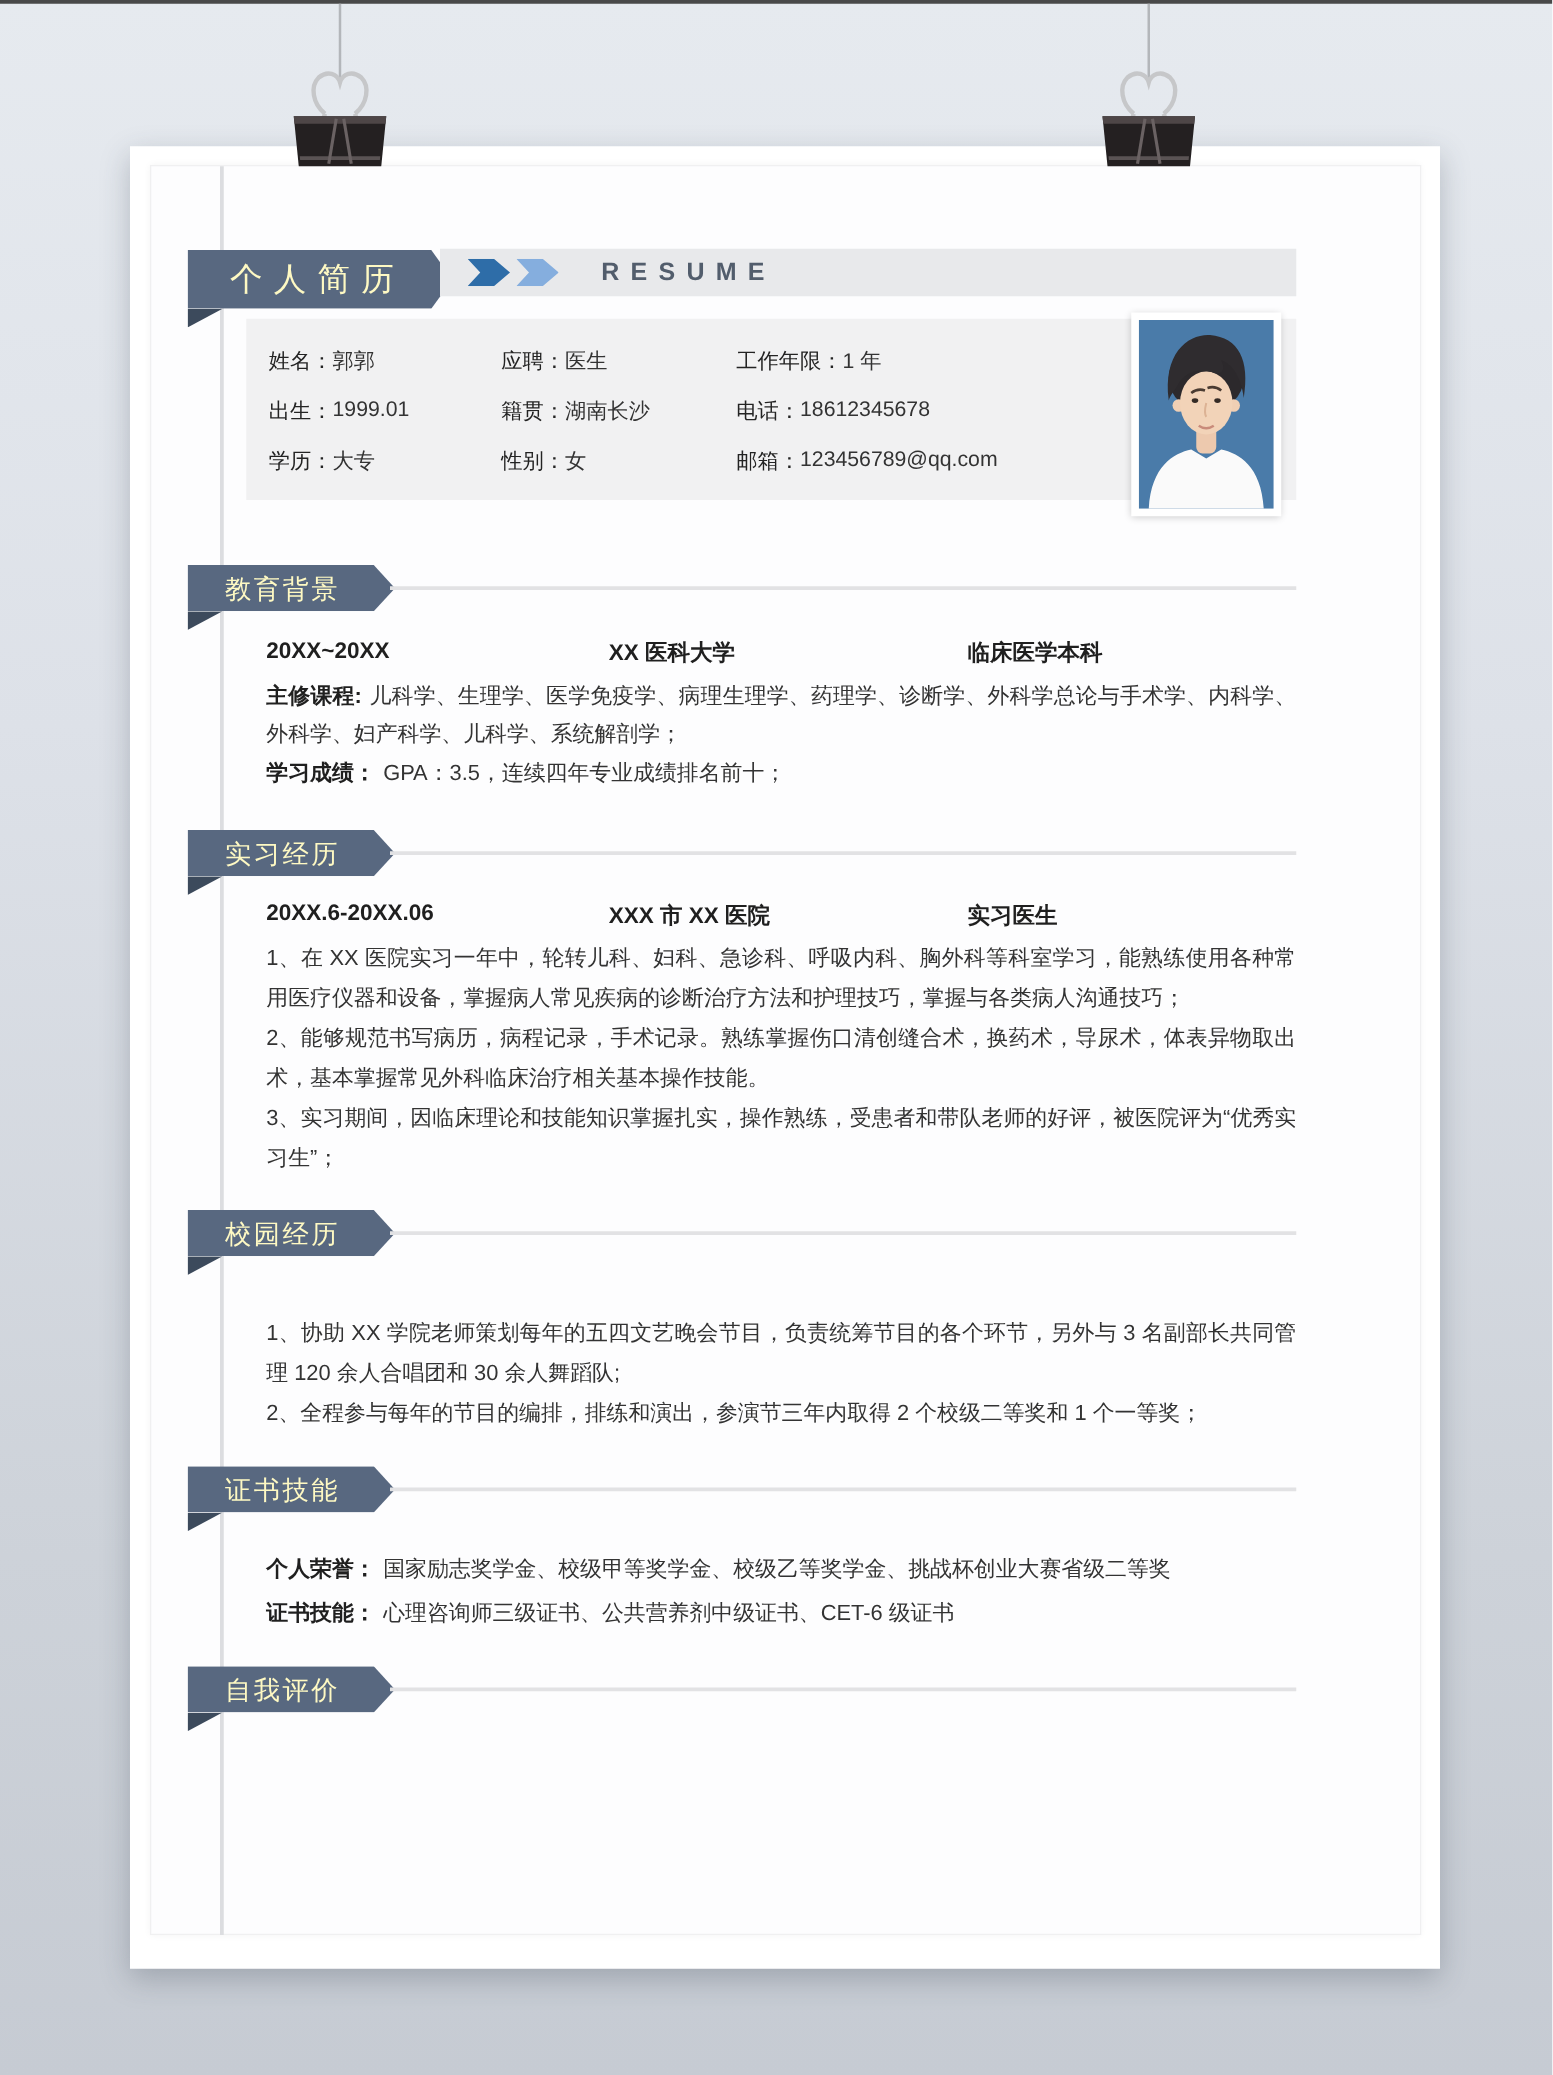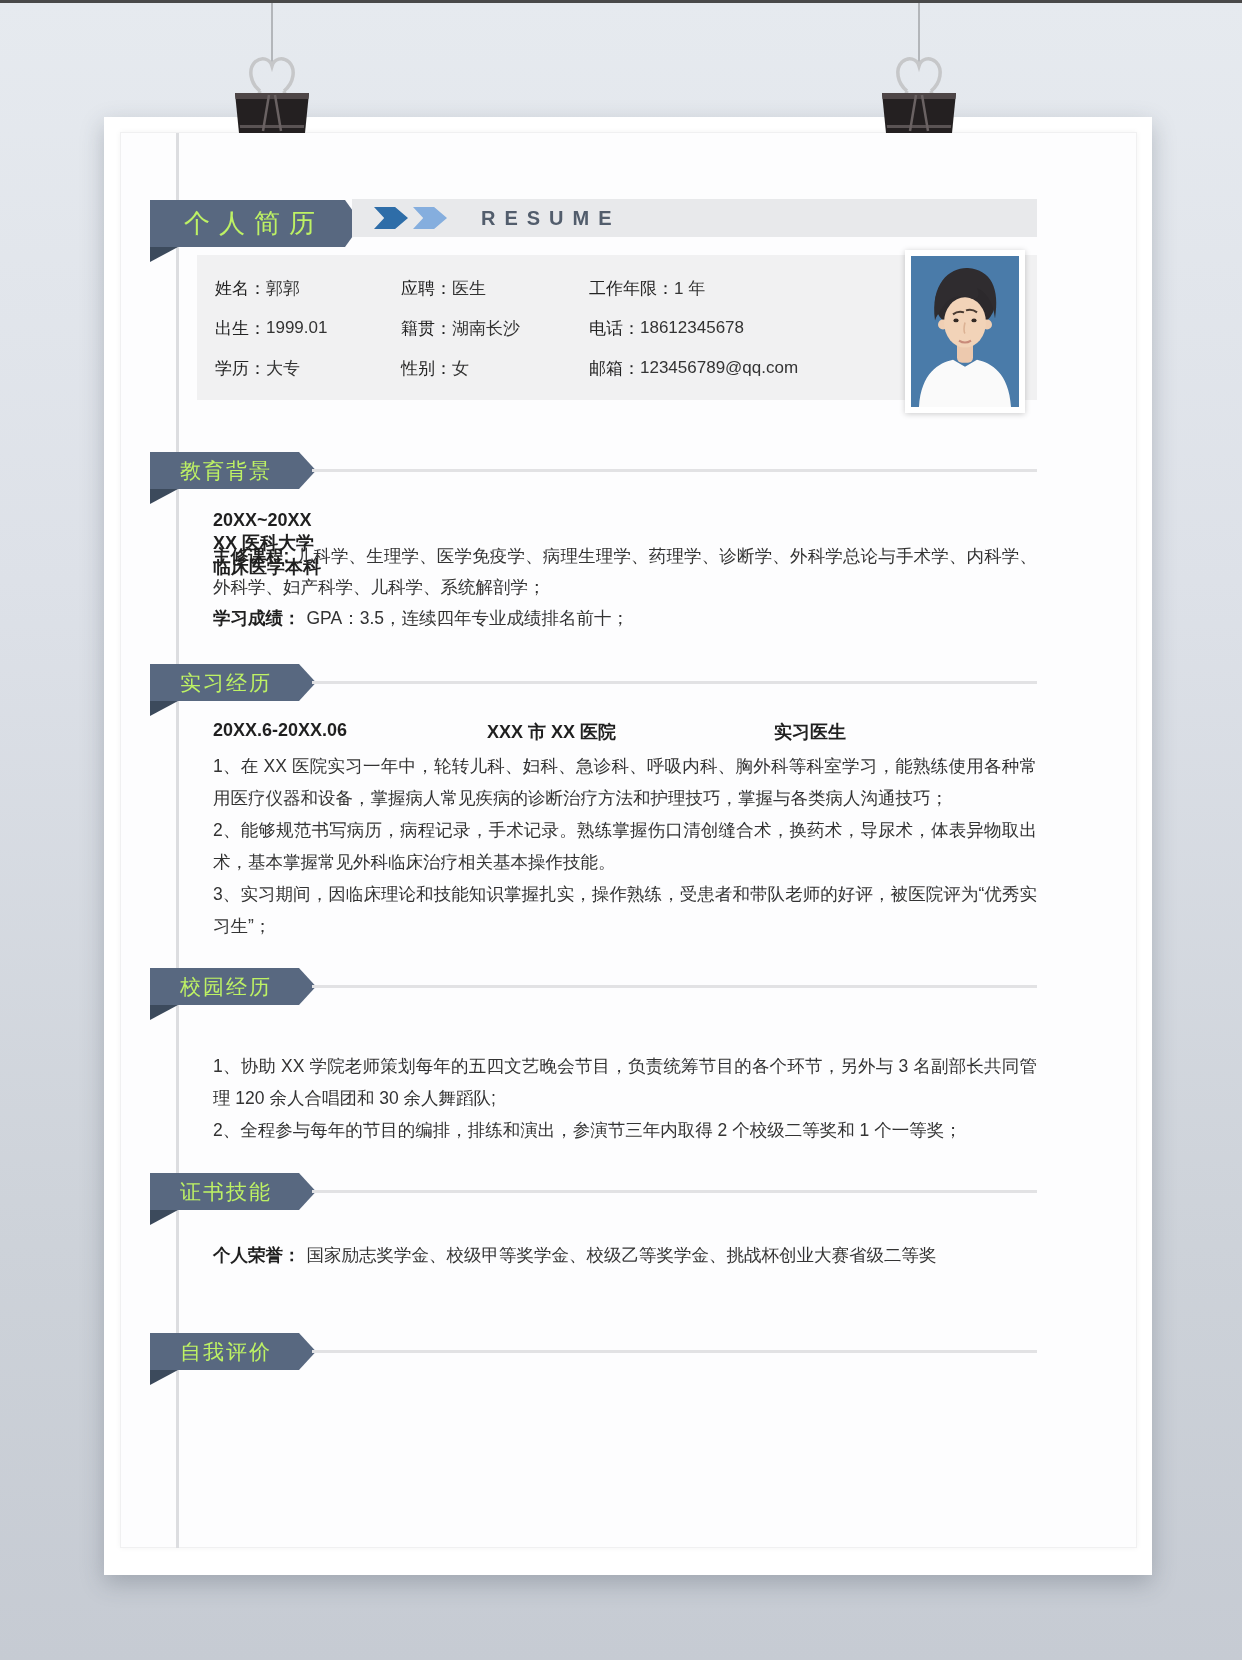--- a/index.html
+++ b/index.html
@@ -9,21 +9,21 @@
   .top-bar{position:absolute;left:0;top:0;width:100%;height:3px;background:#494949;}
   .string{position:absolute;top:3px;width:2px;height:64px;background:#b3b6ba;}
   .clip{position:absolute;width:100px;height:105px;}
   .paper{position:absolute;left:104px;top:117px;width:1048px;height:1458px;background:#ffffff;
          box-shadow:0 8px 22px rgba(55,65,80,.28);}
   .sheet{position:absolute;left:16px;top:15px;right:15px;bottom:27px;background:#fdfdfe;
          border:1px solid #f0f0f1;box-shadow:0 0 6px rgba(0,0,0,.05);}
   .spine{position:absolute;left:72px;top:16px;bottom:27px;width:3px;background:#dcdde0;}
 
   
-  .banner{position:absolute;background:#586880;color:#bef264;display:flex;align-items:center;
+  .banner{position:absolute;background:#586880;color:#fef9c3;display:flex;align-items:center;
           clip-path:polygon(0 0,calc(100% - 17px) 0,100% 50%,calc(100% - 17px) 100%,0 100%);}
   .banner.hdr{left:150px;top:200px;width:212px;height:47px;font-size:26px;letter-spacing:9px;padding-left:34px;box-sizing:border-box;}
   .banner.sec{left:150px;width:166px;height:37px;font-size:21px;letter-spacing:2px;padding-left:30px;box-sizing:border-box;}
   .fold{position:absolute;left:150px;width:28px;height:15px;background:#3c4a5c;
         clip-path:polygon(0 0,100% 0,0 100%);}
   .sec-line{position:absolute;left:312px;width:725px;height:3px;background:#e2e2e4;}
 
   
   .resume-bar{position:absolute;left:352px;top:199px;width:685px;height:38px;background:#e8e9eb;
               display:flex;align-items:center;padding-left:22px;box-sizing:border-box;}
@@ -154,21 +154,21 @@
       <path d="M48,84 q6,4 12,0" stroke="#c98b7a" stroke-width="2" fill="none"></path>
       <path d="M8,150 C10,116 28,106 42,103 L54,110 L66,103 C80,106 98,116 100,150 Z" fill="#fafafa"></path>
     </svg>
   </div>
 
   <div class="banner sec" style="top:452px;">
     <span>教育背景</span>
   </div>
   <div class="fold" style="top:489px;"></div>
   <div class="sec-line" style="top:469px;"></div>
-  <div class="meta-row" style="top:510px;flex-direction:column;">
+  <div class="meta-row" style="top:510px;">
     <span class="c1">20XX~20XX</span>
     <span class="c2">XX 医科大学</span>
     <span class="c3">临床医学本科</span>
   </div>
   <div class="para tight" style="top:541px;">
     <p><b>主修课程:</b><span>儿科学、生理学、医学免疫学、病理生理学、药理学、诊断学、外科学总论与手术学、内科学、外科学、妇产科学、儿科学、系统解剖学；</span></p>
     <p><b>学习成绩：</b><span>GPA：3.5，连续四年专业成绩排名前十；</span></p>
   </div>
 
   <div class="banner sec" style="top:664px;">
@@ -197,20 +197,21 @@
     <p>2、全程参与每年的节目的编排，排练和演出，参演节三年内取得 2 个校级二等奖和 1 个一等奖；</p>
   </div>
 
   <div class="banner sec" style="top:1173px;">
     <span>证书技能</span>
   </div>
   <div class="fold" style="top:1210px;"></div>
   <div class="sec-line" style="top:1190px;"></div>
   <div class="para cert" style="top:1238px;">
     <p><b>个人荣誉：</b><span>国家励志奖学金、校级甲等奖学金、校级乙等奖学金、挑战杯创业大赛省级二等奖</span></p>
+    <p><b>证书技能：</b><span>心理咨询师三级证书、公共营养剂中级证书、CET-6 级证书</span></p>
   </div>
 
   <div class="banner sec" style="top:1333px;">
     <span>自我评价</span>
   </div>
   <div class="fold" style="top:1370px;"></div>
   <div class="sec-line" style="top:1350px;"></div>
 
 </div>
 

